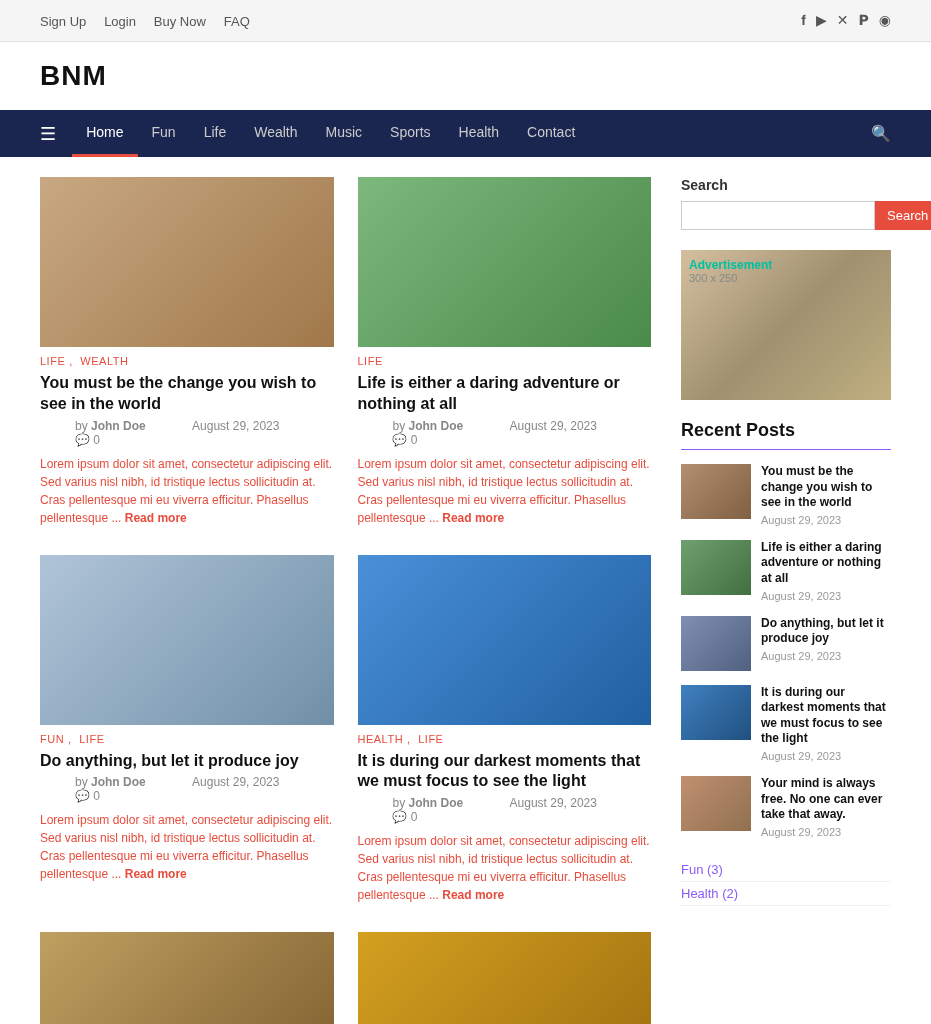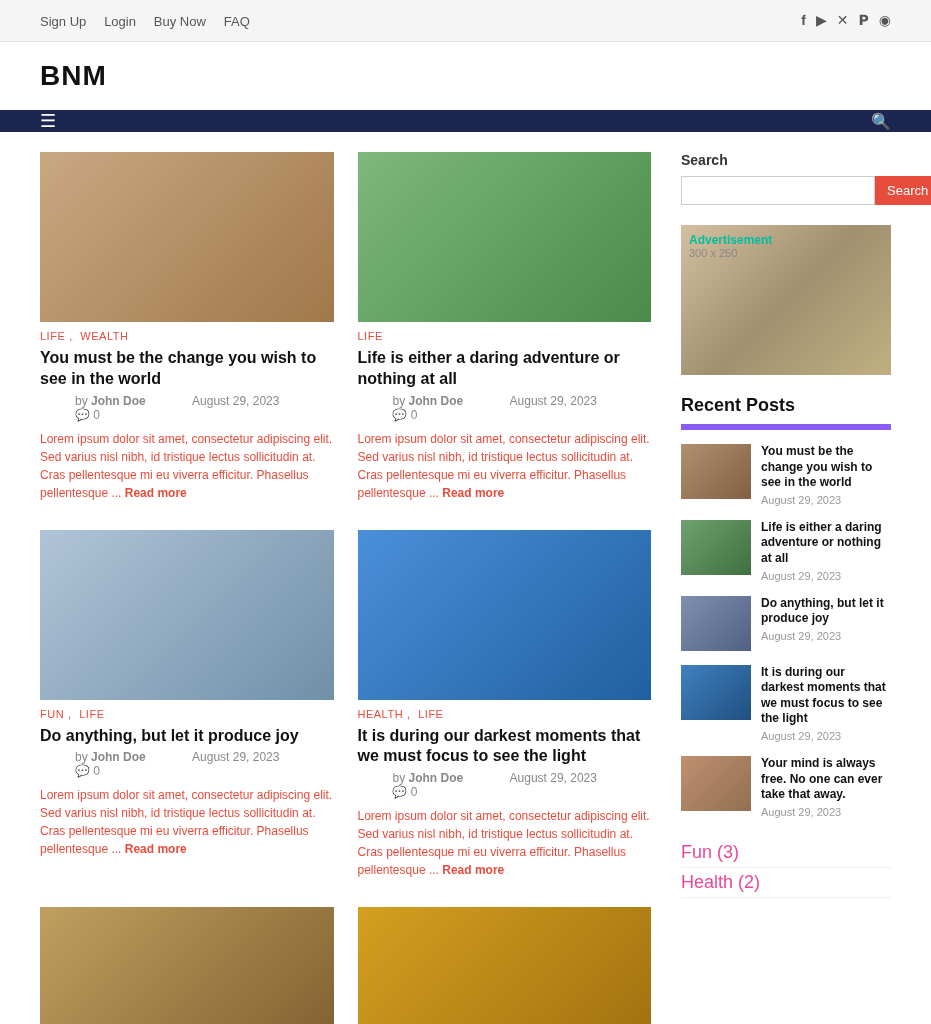--- a/index.html
+++ b/index.html
@@ -44,30 +44,30 @@
     .sidebar-search { margin-bottom: 20px; }
     .sidebar-search-label { font-size: 14px; font-weight: bold; margin-bottom: 8px; }
     .sidebar-search-row { display: flex; }
     .sidebar-search-input { flex: 1; border: 1px solid #ccc; padding: 6px 8px; font-size: 13px; outline: none; }
     .sidebar-search-btn { background: #e74c3c; color: #fff; border: none; padding: 6px 12px; cursor: pointer; font-size: 13px; }
 
     .sidebar-ad { background: #f0f0f0; height: 150px; display: flex; align-items: center; justify-content: center; margin-bottom: 20px; position: relative; overflow: hidden; }
     .sidebar-ad-text { position: absolute; top: 8px; left: 8px; color: #00c0a0; font-size: 12px; font-weight: bold; }
     .sidebar-ad-sub { position: absolute; top: 22px; left: 8px; color: #888; font-size: 11px; }
 
-    .sidebar-section-title { font-size: 18px; font-weight: bold; color: #111; border-bottom: 6px solid #8b5cf6; padding-bottom: 8px; margin-bottom: 14px; }
+    .sidebar-section-title { font-size: 18px; font-weight: bold; color: #111; border-bottom: 1px solid #8b5cf6; padding-bottom: 8px; margin-bottom: 14px; }
 
     .recent-post { display: flex; gap: 10px; margin-bottom: 14px; align-items: flex-start; }
     .recent-post-img { width: 70px; height: 55px; background: #bbb; flex-shrink: 0; }
     .recent-post-info { flex: 1; }
     .recent-post-title { font-size: 12px; font-weight: bold; color: #111; line-height: 1.3; margin-bottom: 3px; }
     .recent-post-date { font-size: 11px; color: #999; }
 
     .categories-section { margin-top: 20px; }
-    .category-item { font-size: 18px; color: #ec4899; padding: 4px 0; border-bottom: 1px solid #f0f0f0; display: flex; justify-content: space-between; }
+    .category-item { font-size: 13px; color: #8b5cf6; padding: 4px 0; border-bottom: 1px solid #f0f0f0; display: flex; justify-content: space-between; }
 
     
     .img-people { background: linear-gradient(135deg, #c8a882 0%, #a0784a 100%); }
     .img-woman { background: linear-gradient(135deg, #7db87d 0%, #4a8a4a 100%); }
     .img-camera { background: linear-gradient(135deg, #b0c4d8 0%, #7090a8 100%); }
     .img-coast { background: linear-gradient(135deg, #4a90d9 0%, #2060a0 100%); }
     .img-city { background: linear-gradient(135deg, #c0a060 0%, #806030 100%); }
     .img-taxi { background: linear-gradient(135deg, #d4a020 0%, #a07010 100%); }
     .img-p1 { background: linear-gradient(135deg, #b09070 0%, #806040 100%); }
     .img-p2 { background: linear-gradient(135deg, #70a070 0%, #407040 100%); }
@@ -94,20 +94,30 @@
     <span>◉</span>
   </div>
 </div>
 
 <div class="logo-area">
   <div class="logo">BNM</div>
 </div>
 
 <nav>
   <span class="nav-hamburger">☰</span>
+  <div class="nav-links">
+    <a href="#" class="active">Home</a>
+    <a href="#">Fun</a>
+    <a href="#">Life</a>
+    <a href="#">Wealth</a>
+    <a href="#">Music</a>
+    <a href="#">Sports</a>
+    <a href="#">Health</a>
+    <a href="#">Contact</a>
+  </div>
   <span class="nav-search">🔍</span>
 </nav>
 
 <div class="main-container">
 
   <div class="content-area">
     <div class="article-grid">
 
       <div class="article-card">
         <div class="article-img-placeholder img-people"></div>

